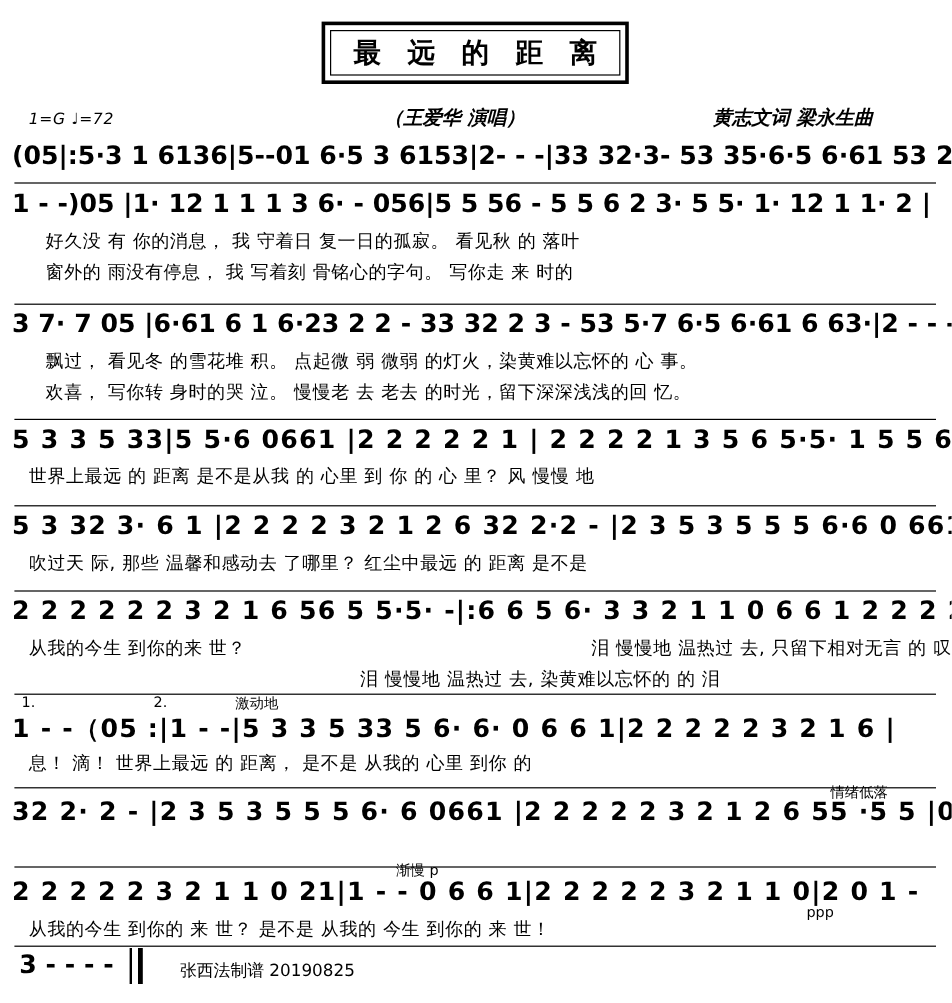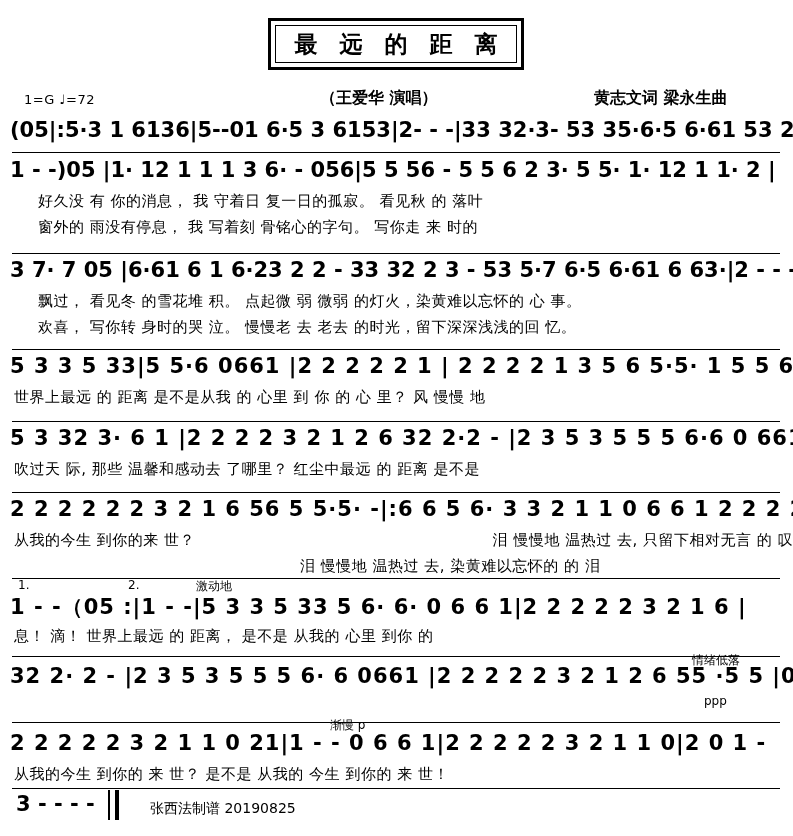--- a/index.html
+++ b/index.html
@@ -54,20 +54,21 @@
     font-size: 23px;
     letter-spacing: 7px;
     text-indent: 7px;
   }
 
   
   .meta {
     position: absolute;
     font-family: "DejaVu Sans", sans-serif;
     white-space: nowrap;
+    font-style: italic;
   }
   .meta-key {
     left: 24px;
     top: 92px;
     font-size: 13px;
     letter-spacing: 0.5px;
   }
   .meta-singer {
     left: 320px;
     top: 88px;
@@ -101,21 +102,21 @@
   }
   .notes-line.wide {
     letter-spacing: 1px;
   }
   .lyric-line {
     position: relative;
     height: 26px;
     font-family: "DejaVu Sans", sans-serif;
     font-size: 15px;
     white-space: nowrap;
-    padding-left: 14px;
+    padding-left: 24px;
     box-sizing: border-box;
     letter-spacing: 0.5px;
   }
   .lyric-line.indent1 { padding-left: 38px; }
   .lyric-line.indent2 { padding-left: 300px; }
 
   
 
   .rule {
     position: absolute;
@@ -235,21 +236,21 @@
   <div class="rule" style="top:656px;"></div>
 
   <div class="annot" style="left:692px; top:652px;">情绪低落</div>
 
   <div class="system" style="top:664px;">
     <div class="notes-line wide">32 2· 2 - |2 3 5 3 5 5 5 6· 6 0661 |2 2 2 2 2 3 2 1 2 6 55 ·5 5 |0661</div>
   </div>
   <div class="rule" style="top:722px;"></div>
 
   <div class="annot" style="left:330px; top:717px;">渐慢 p</div>
-  <div class="annot" style="left:672px; top:694px;margin-left:32px;">ppp</div>
+  <div class="annot" style="left:672px; top:753px;">ppp</div>
 
   <div class="system" style="top:731px;">
     <div class="notes-line wide">2 2 2 2 2 3 2 1 1 0 21|1 - - 0 6 6 1|2 2 2   2 2 3  2 1 1 0|2 0 1 -</div>
     <div class="lyric-line">从我的今生  到你的 来 世？   是不是 从我的  今生  到你的 来  世！</div>
   </div>
   <div class="rule" style="top:788px;"></div>
 
   <div class="tail-note">3 - - - -</div>
   <div class="tail-bar"></div>
 

